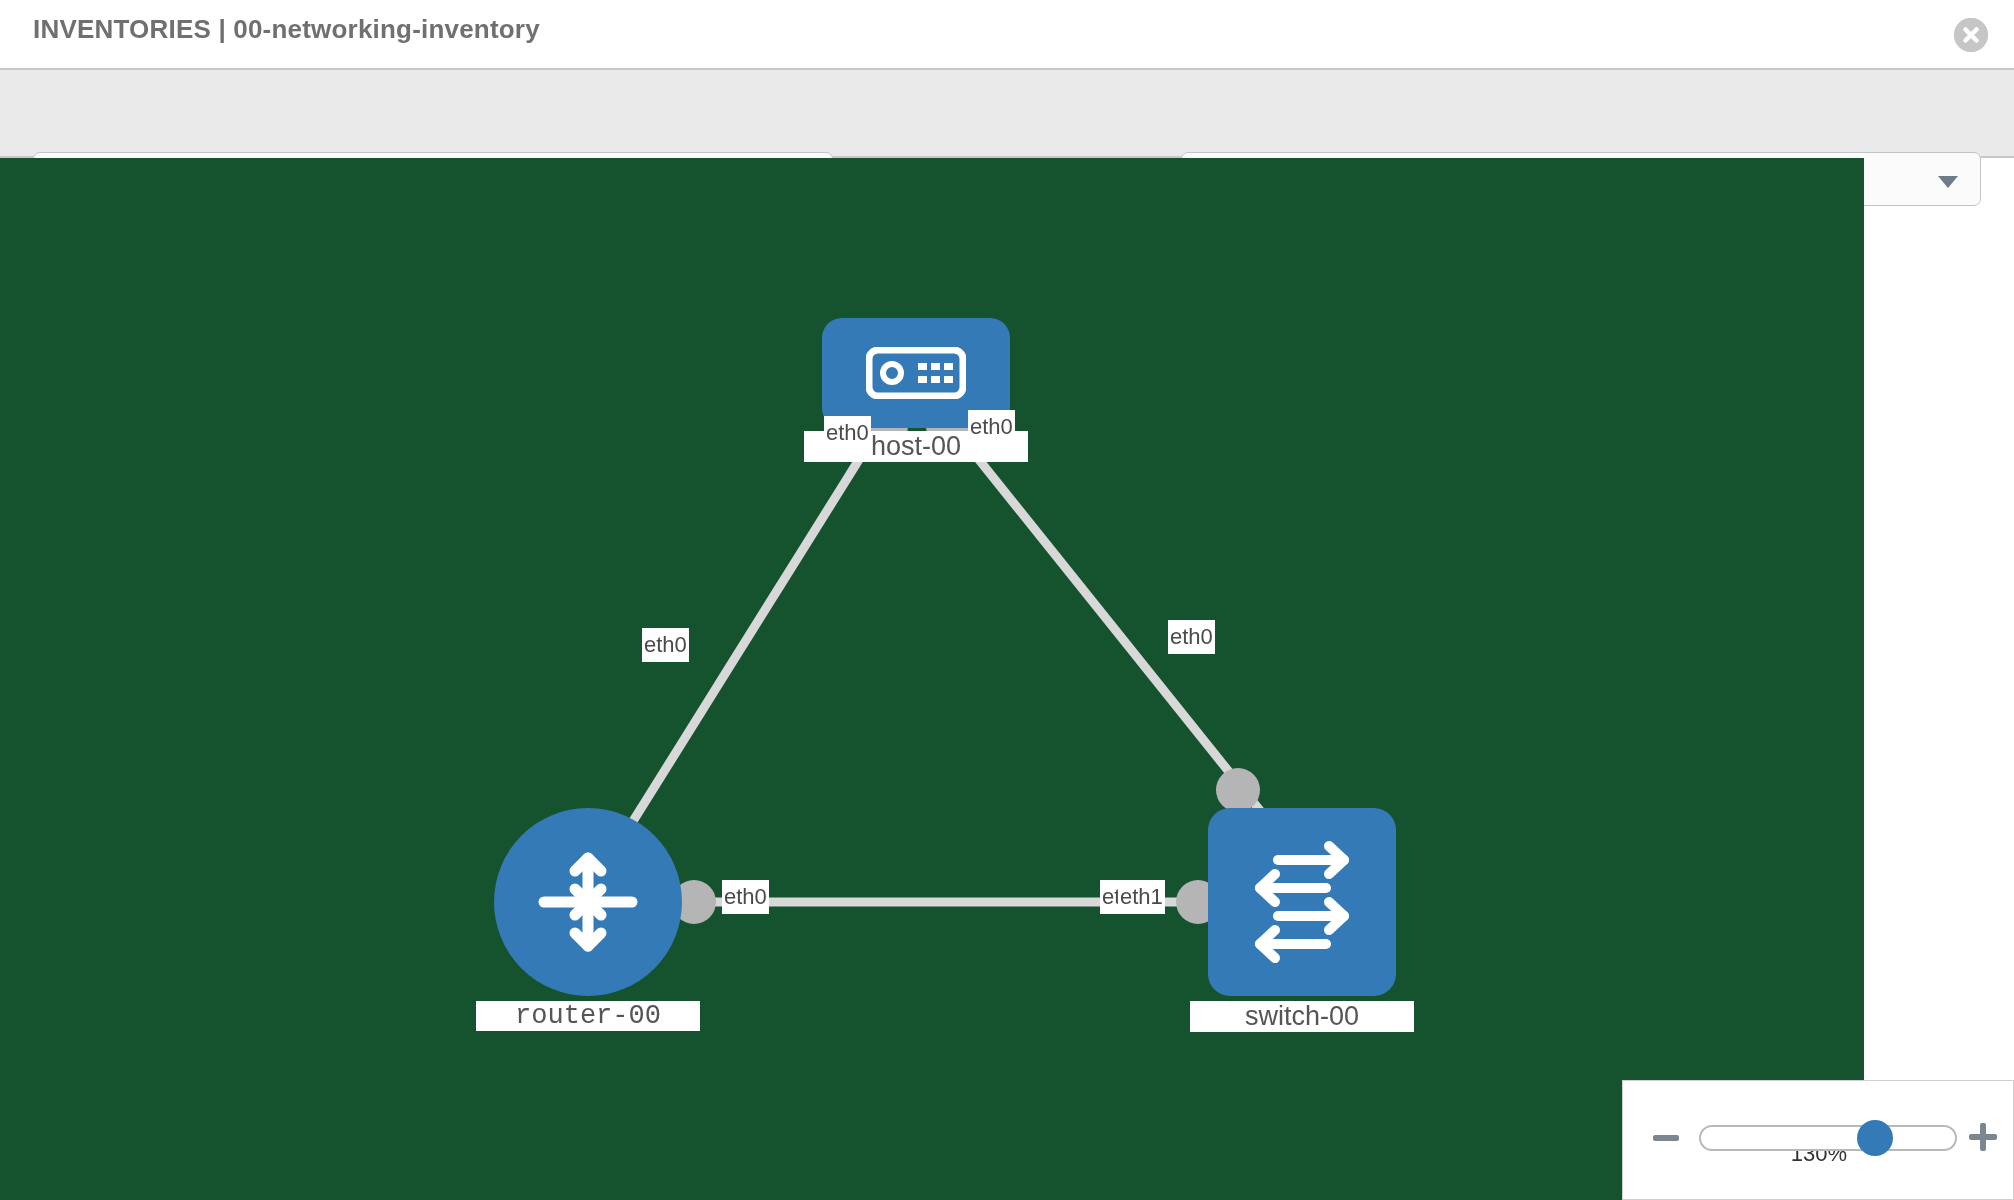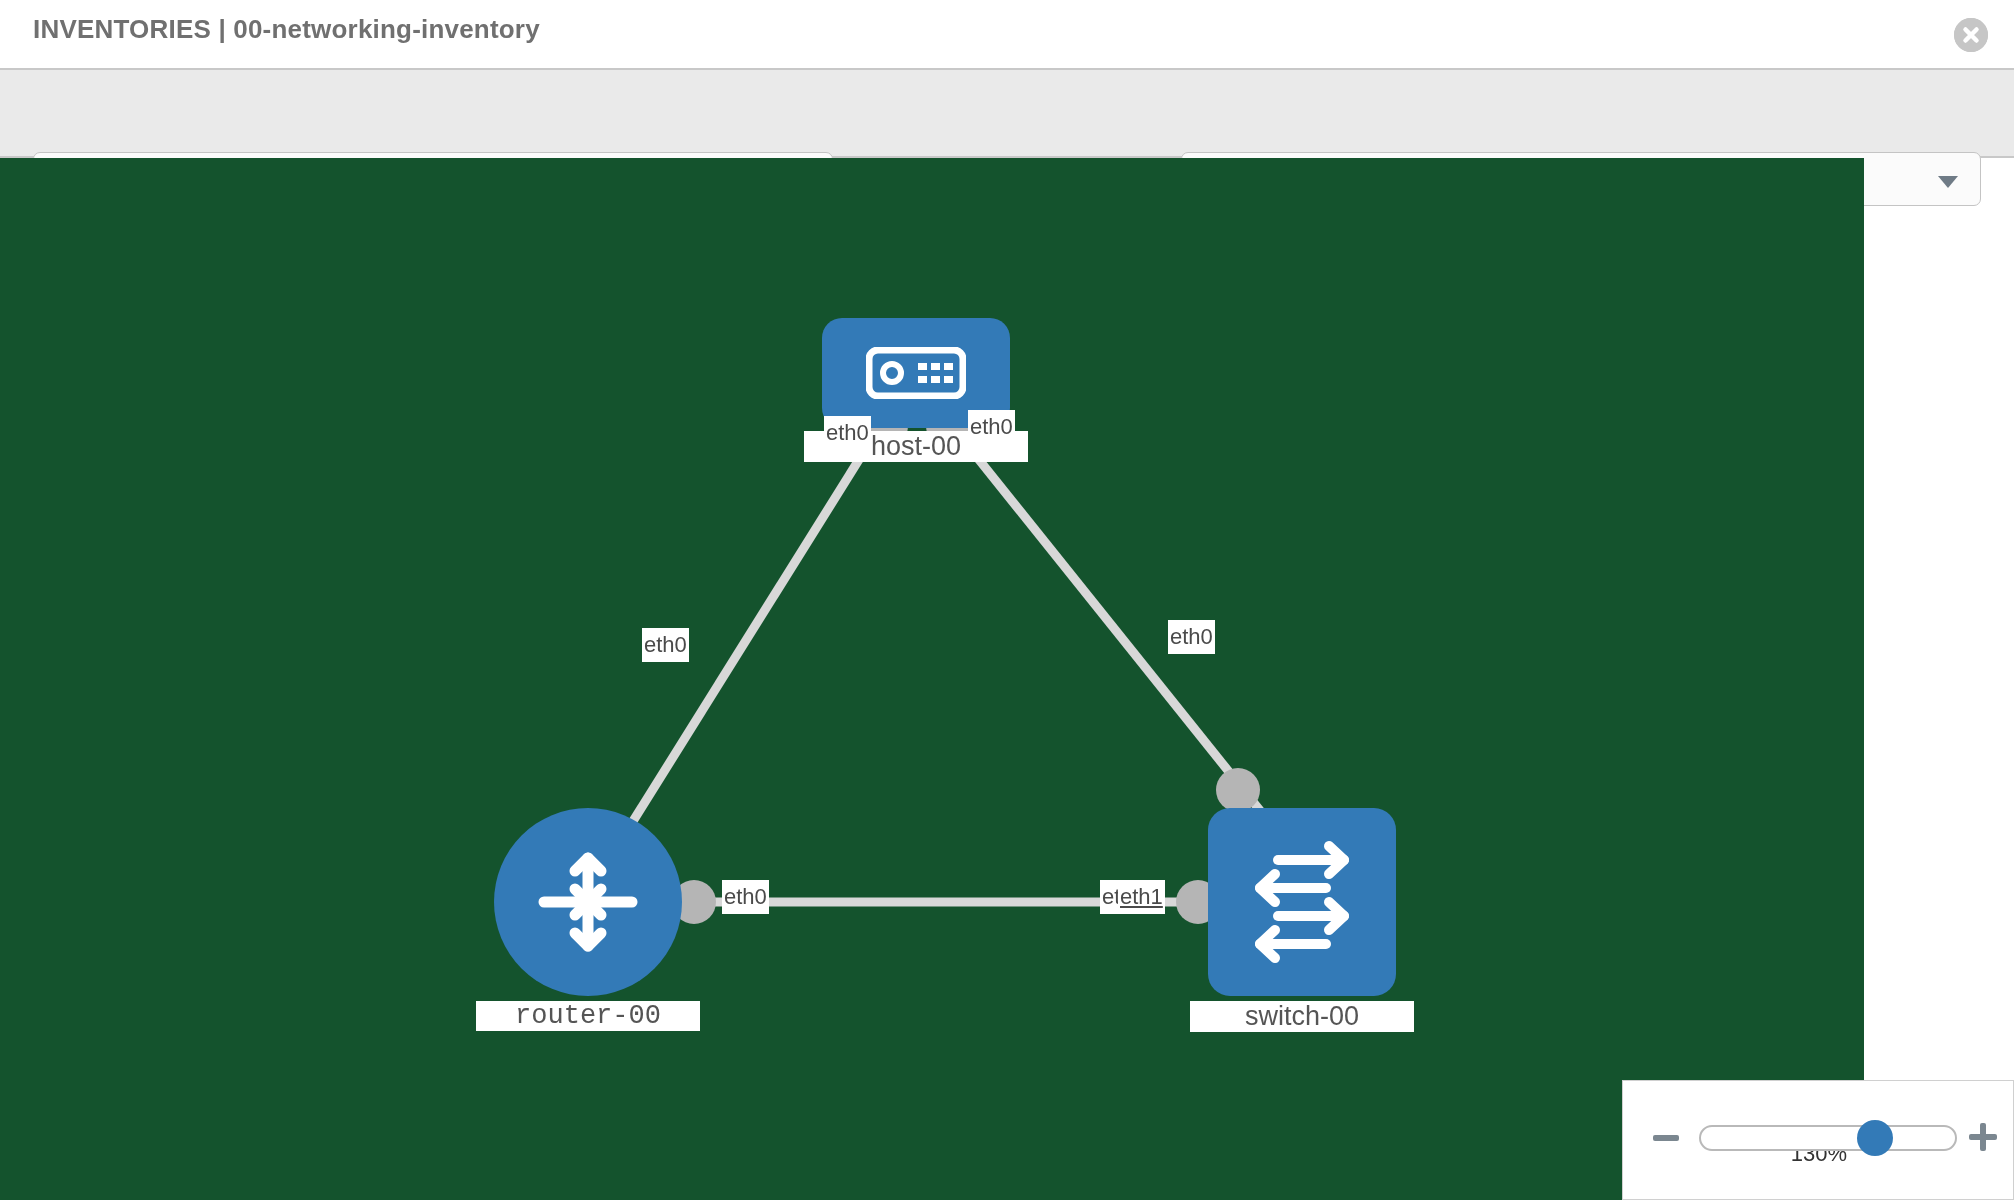--- a/index.html
+++ b/index.html
@@ -248,21 +248,21 @@
       </svg>
       <div class="node-label">switch-00</div>
     </div>
 
     <div class="iface-label" style="left:824px;top:258px;">eth0</div>
     <div class="iface-label" style="left:968px;top:252px;">eth0</div>
     <div class="iface-label" style="left:642px;top:470px;">eth0</div>
     <div class="iface-label" style="left:1168px;top:462px;">eth0</div>
     <div class="iface-label" style="left:722px;top:722px;">eth0</div>
     <div class="iface-label" style="left:1100px;top:722px;">eth</div>
-    <div class="iface-label" style="left:1118px;top:722px;text-decoration:underline;">eth1</div>
+    <div class="iface-label" style="left:1118px;top:722px;">eth1</div>
 
   </div>
 
   <div class="zoom-panel">
     <div class="zoom-level">130%</div>
     <div class="zoom-minus"></div>
     <div class="zoom-track"></div>
     <div class="zoom-thumb"></div>
     <div class="zoom-plus"></div>
   </div>

